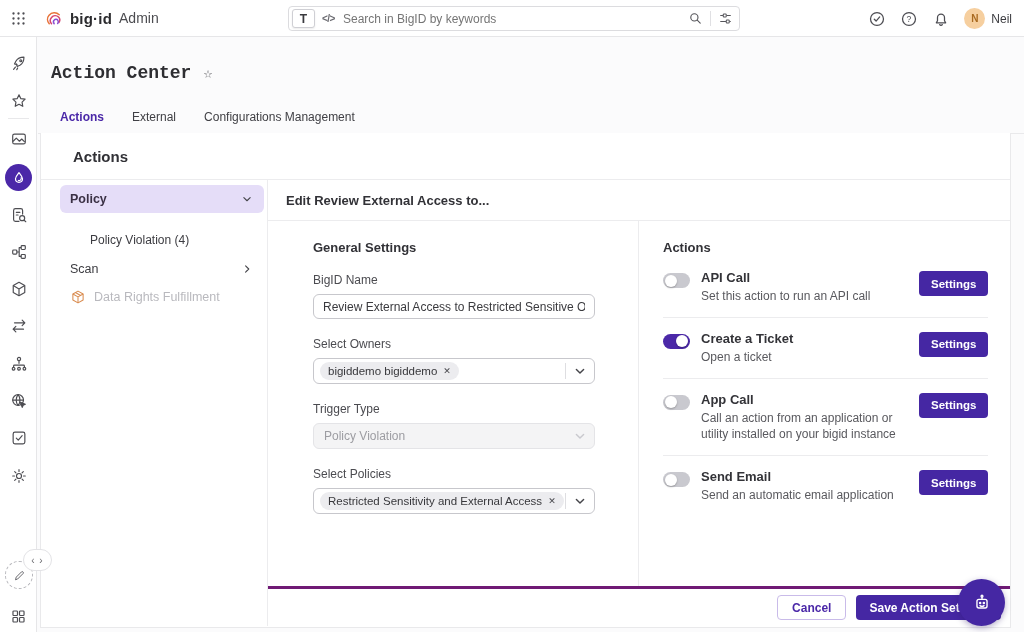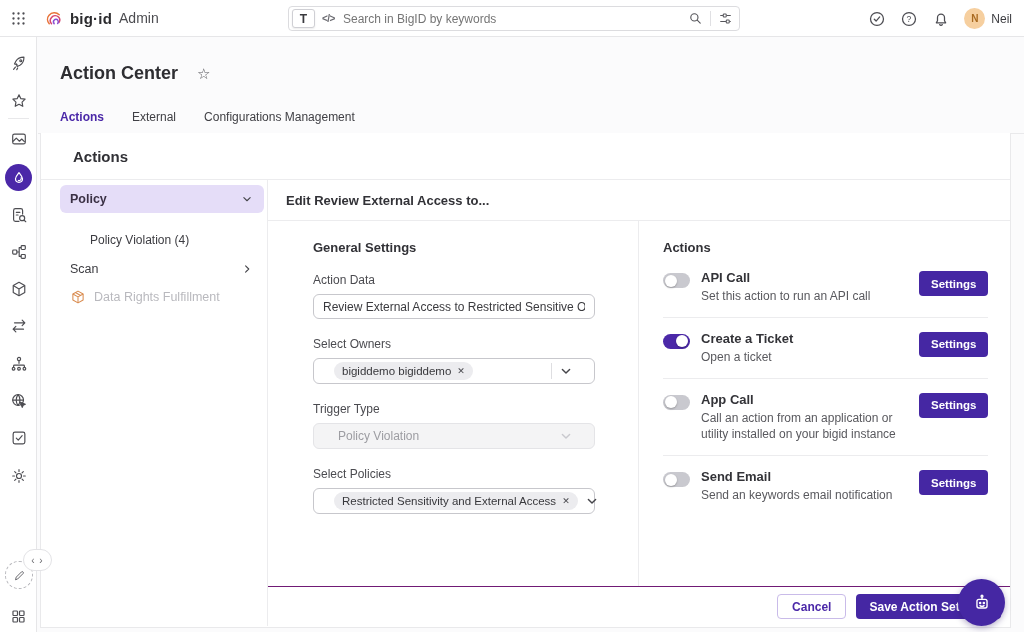--- a/index.html
+++ b/index.html
@@ -39,21 +39,21 @@
                  display:flex; align-items:center; justify-content:center; cursor:pointer; }
   .pencil-fab { position:absolute; left:5px; top:524px; width:28px; height:28px; border:1.3px dashed #b5b5ba;
                 border-radius:50%; display:flex; align-items:center; justify-content:center; color:#5a5a60; cursor:pointer; background:#fff; }
   .collapse-handle { position:absolute; left:23px; top:549px; width:29px; height:22px; background:#fff;
                      border:1px solid #e3e3e6; border-radius:11px; display:flex; align-items:center;
                      justify-content:center; font-size:10px; color:#6b6b70; letter-spacing:1px; cursor:pointer; z-index:16; }
   .bottom-grid { position:absolute; left:10px; top:571px; color:#4d4d52; cursor:pointer; }
 
   
   .content { position:absolute; left:38px; top:37px; width:986px; height:595px; background:#fbfbfc; }
-  .page-title-row { position:absolute; left:22px; top:26px; display:flex; align-items:center; gap:19px; }
+  .page-title-row { position:absolute; left:13px; top:26px; display:flex; align-items:center; gap:12px;font-family:Liberation Mono, monospace; }
   .page-title { font-size:18px; font-weight:bold; color:#2e2e32; }
   .fav-star { color:#55555a; font-size:15px; cursor:pointer; }
   .tabs { position:absolute; left:22px; top:73px; display:flex; gap:28px; }
   .tab { font-size:12px; color:#404045; padding-bottom:9px; cursor:pointer; }
   .tab.active { color:#4b28a8; font-weight:bold; border-bottom:2.5px solid #4b28a8; }
   .tabs-divider { position:absolute; left:0; top:96px; width:986px; height:1px; background:#e9e9eb; }
 
   
   .card { position:absolute; left:2px; top:96px; width:971px; height:495px; background:#fff;
           border:1px solid #e9e9eb; border-top:none; }
@@ -77,21 +77,21 @@
   .editor-title { font-size:13px; font-weight:bold; color:#323237; }
   .editor-cols { flex:1; display:flex; overflow:hidden; }
   .form-col { width:371px; border-right:1px solid #ececee; padding:19px 26px 0 45px; flex-shrink:0; }
   .section-heading { font-size:13px; font-weight:bold; color:#323237; }
   .field { margin-top:18px; }
   .field-label { font-size:12px; color:#4b4b50; margin-bottom:7px; }
   .text-input { width:282px; height:25px; border:1px solid #c7c7cc; border-radius:6px; padding:0 9px;
                 font-size:12px; color:#3a3a3e; font-family:"Liberation Sans", sans-serif; background:#fff;
                 text-overflow:clip; white-space:nowrap; overflow:hidden; }
   .select { width:282px; height:26px; border:1px solid #c7c7cc; border-radius:6px; display:flex;
-            align-items:center; padding:0 20px; background:#fff; cursor:pointer;text-align:right; }
+            align-items:center; padding:0 6px; background:#fff; cursor:pointer;text-align:right; }
   .chip { background:#ececef; border-radius:11px; height:18px; display:flex; align-items:center; gap:6px;
           padding:0 8px; font-size:11.5px; color:#38383c; white-space:nowrap; }
   .chip-x { font-size:9px; color:#4a4a4f; cursor:pointer; }
   .select .spacer { flex:1; }
   .select .sep { width:1px; height:16px; background:#dedee1; margin-right:6px; }
   .select.disabled { background:#f4f4f5; border-color:#e4e4e7; cursor:default; }
   .select.disabled .sel-text { font-size:12px; color:#9d9da2; padding-left:4px; }
   .chev { color:#45454a; display:flex; }
   .chev.light { color:#c9c9ce; }
 
@@ -107,21 +107,21 @@
   .toggle.on { background:#4b28a8; }
   .toggle.on .knob { left:13px; }
   .action-texts { margin-left:11px; width:218px; }
   .action-title { font-size:13px; font-weight:bold; color:#333338; }
   .action-desc { font-size:12px; color:#59595e; margin-top:3px; line-height:1.4; }
   .settings-btn { margin-left:auto; margin-top:1px; background:#4527a3; color:#fff; border:none; border-radius:4px;
                   height:25px; padding:0 12px; font-size:11.5px; font-weight:bold; cursor:pointer;
                   font-family:"Liberation Sans", sans-serif; }
 
   
-  .editor-footer { height:40px; border-top:1px solid #701a75; display:flex; align-items:center;
+  .editor-footer { height:40px; border-top:3px solid #701a75; display:flex; align-items:center;
                    justify-content:flex-end; gap:10px; padding-right:9px; }
   .btn-cancel { height:25px; padding:0 14px; background:#fff; border:1px solid #c9bbe9; border-radius:4px;
                 color:#4b28a8; font-size:12px; font-weight:bold; cursor:pointer; font-family:"Liberation Sans", sans-serif; }
   .btn-save { height:25px; padding:0 13px; background:#4527a3; border:none; border-radius:4px; color:#fff;
               font-size:12px; font-weight:bold; cursor:pointer; font-family:"Liberation Sans", sans-serif; }
 
   .assistant-fab { position:absolute; left:958px; top:579px; width:47px; height:47px; border-radius:50%;
                    background:#4527a3; display:flex; align-items:center; justify-content:center; cursor:pointer;
                    box-shadow:0 2px 6px rgba(40,20,100,.35); z-index:30; }
 </style>
@@ -355,21 +355,21 @@
           <div class="editor-head">
             <span class="editor-title">Edit Review External Access to...</span>
           </div>
 
           <div class="editor-cols">
 
             <div class="form-col">
               <div class="section-heading">General Settings</div>
 
               <div class="field">
-                <div class="field-label">Action Data</div>
+                <div class="field-label">BigID Name</div>
                 <input class="text-input" value="Review External Access to Restricted Sensitive Objects - Re" style="">
               </div>
 
               <div class="field">
                 <div class="field-label">Select Owners</div>
                 <div class="select">
                   <span class="chip">
                     <span>bigiddemo bigiddemo</span>
                     <span class="chip-x">✕</span>
                   </span>
@@ -450,21 +450,21 @@
                   </span>
                   <button class="settings-btn">Settings</button>
                 </div>
 
                 <div class="action-row last">
                   <span class="toggle">
                       <span class="knob"></span>
                     </span>
                   <span class="action-texts">
                     <div class="action-title">Send Email</div>
-                    <div class="action-desc">Send an keywords email notification</div>
+                    <div class="action-desc">Send an automatic email application</div>
                   </span>
                   <button class="settings-btn">Settings</button>
                 </div>
               </div>
             </div>
           </div>
 
           <div class="editor-footer">
             <button class="btn-cancel">Cancel</button>
             <button class="btn-save">Save Action Settings</button>

